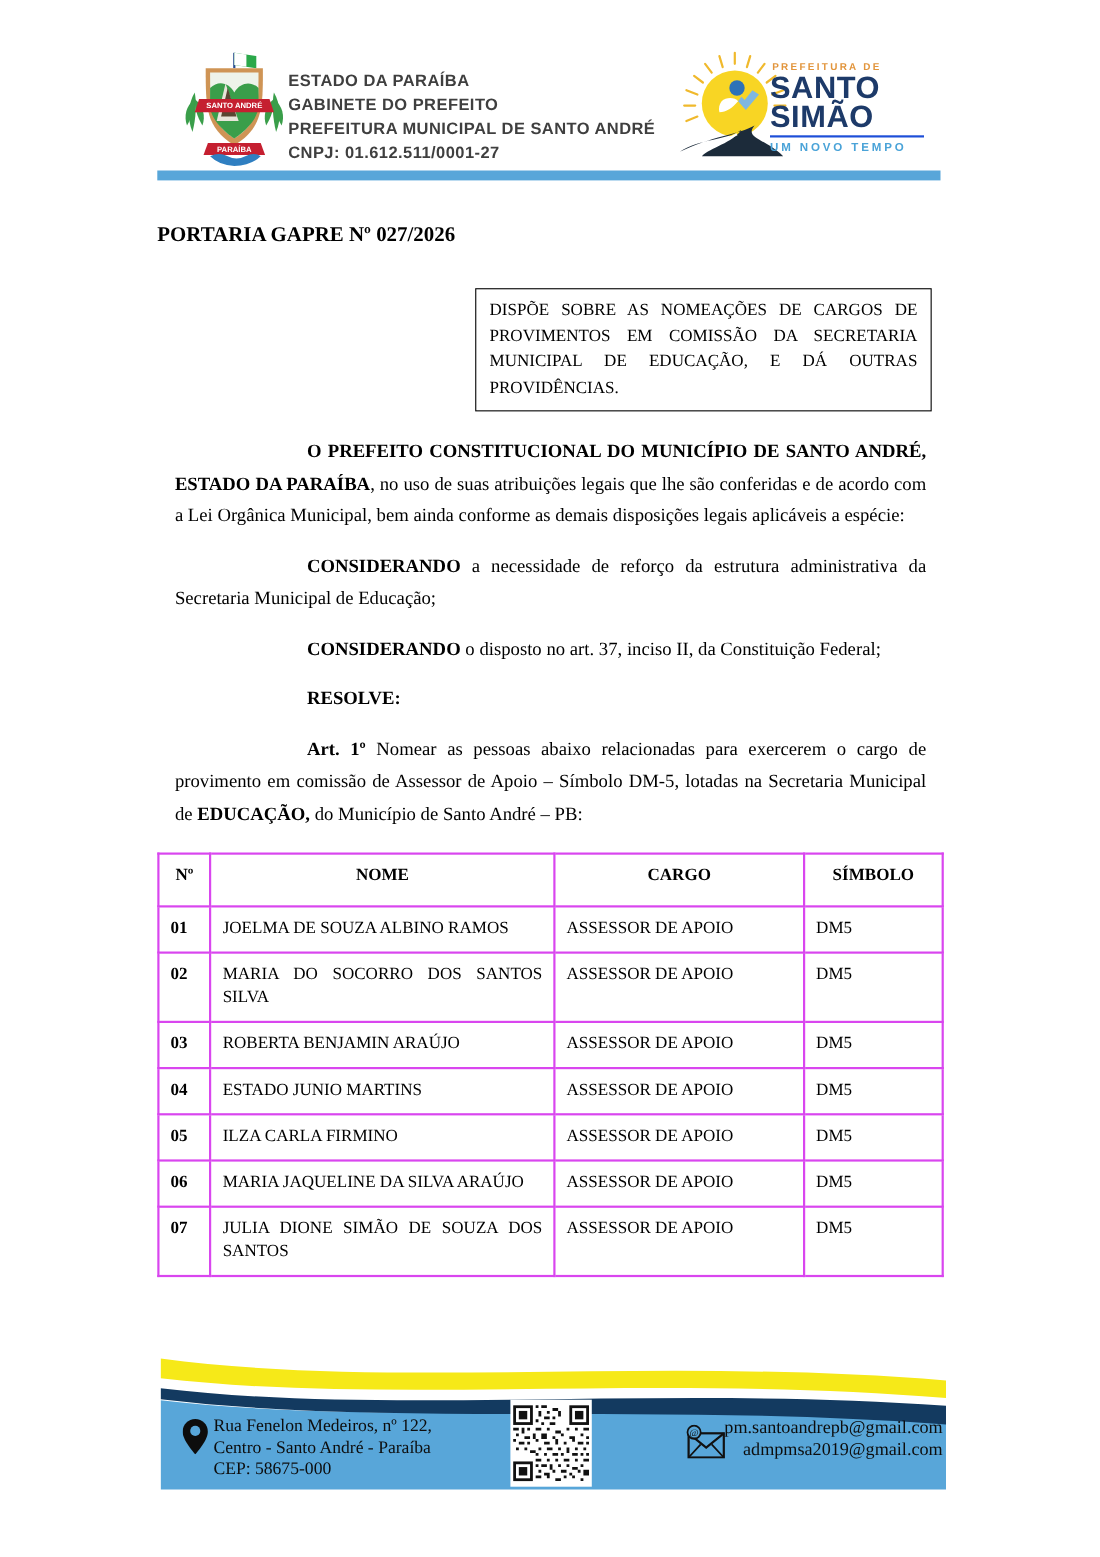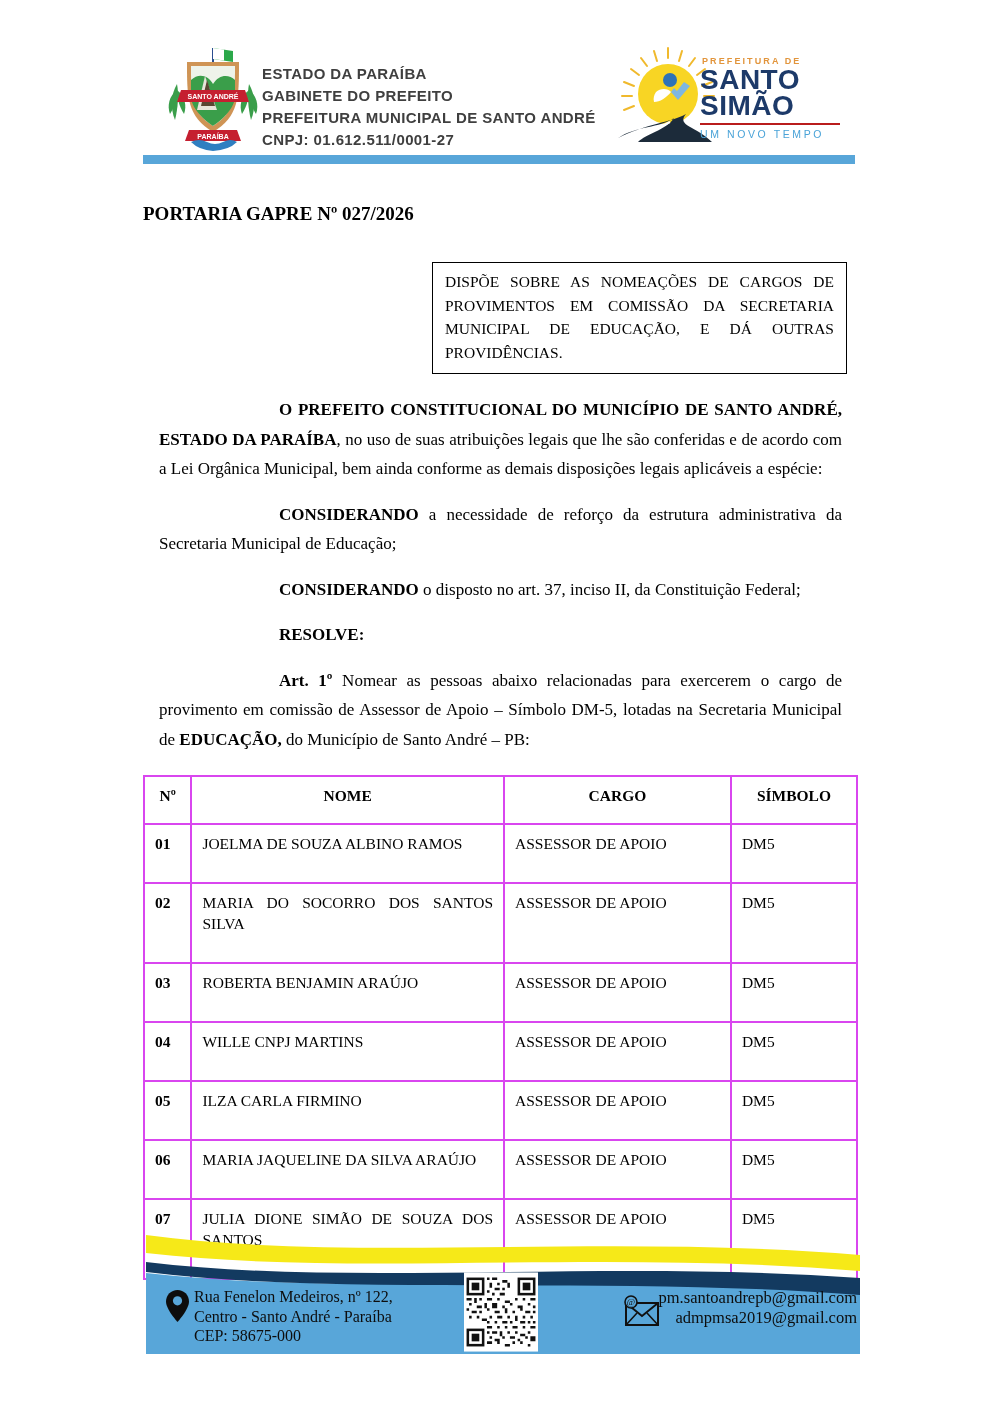--- a/index.html
+++ b/index.html
@@ -8,42 +8,42 @@
 
   
   .crest{position:absolute;left:167px;top:46px;width:92px;height:106px;}
   .org-block{position:absolute;left:262px;top:63px;font-family:"Liberation Sans",sans-serif;
              font-size:15px;line-height:22px;letter-spacing:.4px;color:#3f3f3f;font-weight:600;}
   .logo{position:absolute;left:616px;top:40px;width:230px;height:110px;}
   .logo-sun{position:absolute;left:0;top:2px;width:104px;height:104px;}
   .logo-text{position:absolute;left:84px;top:16px;width:140px;font-family:"Liberation Sans",sans-serif;}
   .logo-pref{color:#e2953c;font-size:9px;font-weight:bold;letter-spacing:2.1px;margin:0 0 1px 2px;}
   .logo-big{color:#1d3a69;font-size:28px;font-weight:bold;line-height:26px;letter-spacing:.5px;margin:0;}
-  .logo-tag{margin-top:4px;border-top:2px solid #b91c1c;padding-top:3px;color:#4aa3d8;
-            font-size:10.5px;font-weight:normal;letter-spacing:2.6px;}
+  .logo-tag{margin-top:4px;border-top:2px solid #1d4ed8;padding-top:3px;color:#4aa3d8;
+            font-size:10.5px;font-weight:bold;letter-spacing:2.6px;}
   .blue-rule{position:absolute;left:143px;top:155px;width:712px;height:9px;background:#58a6d9;}
 
   
   .doc{position:absolute;left:143px;top:203px;width:715px;}
   .doc-title{font-size:19px;font-weight:bold;margin:0;}
   .ementa-box{box-sizing:border-box;margin:37px 0 0 289px;width:415px;border:1.5px solid #000;
               padding:7px 12px 9px 12px;font-size:15.5px;line-height:23.5px;text-align:justify;}
   .doc p.body-p{font-size:17px;line-height:29.5px;text-align:justify;text-indent:120px;margin:16px;}
   .p-preamble{margin-top:21px !important;}
   .p-cons1{margin-top:8px !important;}
   .p-cons2{margin-top:11px !important;}
   .p-resolve{margin-top:9px !important;}
   .p-art{margin-top:12px !important;}
   b{font-weight:bold;}
 
   
   table.nom{border-collapse:collapse;width:715px;margin-top:21px;table-layout:fixed;}
   table.nom th,table.nom td{border:2px solid #d946ef;vertical-align:top;font-size:15.5px;line-height:21px;}
   table.nom th{font-weight:bold;text-align:center;padding:8px 4px 17px 4px;}
-  table.nom td{padding:8px 10px 28px 10px;}
+  table.nom td{padding:8px 10px 11px 10px;}
   td.c-num{font-weight:bold;}
   td.c-name{text-align:justify;}
   .w-num{width:47px;} .w-name{width:310px;} .w-role{width:225px;} .w-sym{width:125px;}
 
   
   .footer{position:absolute;left:146px;top:1233px;width:694px;height:122px;}
   .footer-waves{position:absolute;left:0;top:0;width:714px;height:122px;}
   .pin-icon{position:absolute;left:20px;top:57px;width:23px;height:32px;}
   .address{position:absolute;left:48px;top:54px;font-size:16px;line-height:19.5px;color:#0d0d0d;}
   .qr{position:absolute;left:318px;top:38px;width:74px;height:82px;}
@@ -176,21 +176,21 @@
           <td>DM5</td>
         </tr>
         <tr>
           <td class="c-num">03</td>
           <td class="c-name">ROBERTA BENJAMIN ARAÚJO</td>
           <td>ASSESSOR DE APOIO</td>
           <td>DM5</td>
         </tr>
         <tr>
           <td class="c-num">04</td>
-          <td class="c-name">WILLE CNPJ MARTINS</td>
+          <td class="c-name">ESTADO JUNIO MARTINS</td>
           <td>ASSESSOR DE APOIO</td>
           <td>DM5</td>
         </tr>
         <tr>
           <td class="c-num">05</td>
           <td class="c-name">ILZA CARLA FIRMINO</td>
           <td>ASSESSOR DE APOIO</td>
           <td>DM5</td>
         </tr>
         <tr>

